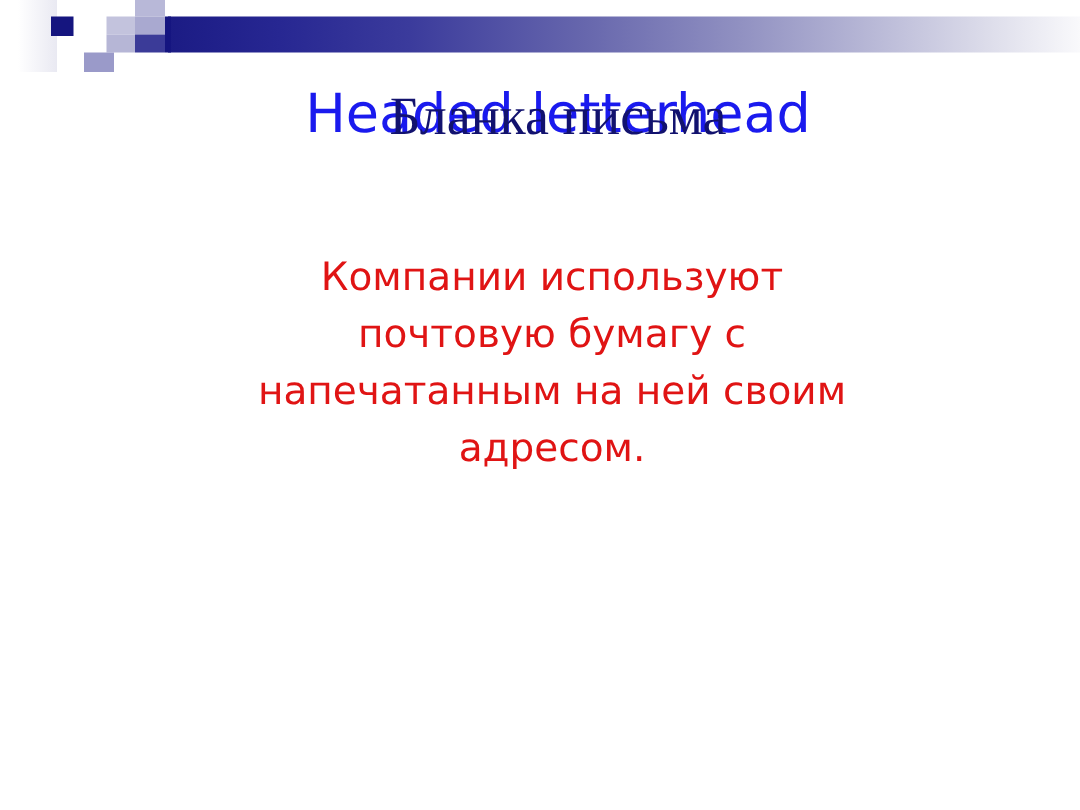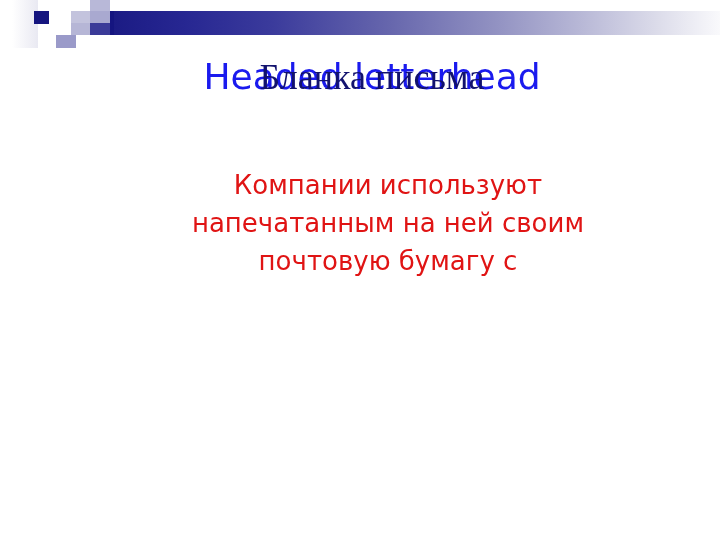--- a/index.html
+++ b/index.html
@@ -80,21 +80,21 @@
     color: #1a1aee;
   }
   .title-ru {
     color: #12126e;
     font-family: Liberation Serif, serif;
   }
 
   
   .body-zone {
     position: absolute;
-    left: 124px;
+    left: 104px;
     top: 166px;
     width: 504px;
     text-align: center;
     color: #e01414;
     font-size: 26px;
     line-height: 38px;
     font-weight: normal;
   }
   .body-zone p {
     margin: 0;
@@ -118,17 +118,18 @@
     <div class="sq sq-h"></div>
   </div>
 
   <div class="title-zone">
     <div class="title-line title-en">Headed letterhead</div>
     <div class="title-line title-ru">Бланка письма</div>
   </div>
 
   <div class="body-zone">
     <p>Компании используют</p>
+    <p>почтовую бумагу с</p>
     <p>напечатанным на ней своим</p>
-    <p>почтовую бумагу с</p>
+    <p>адресом.</p>
   </div>
 
 </div>
 
 </body></html>

